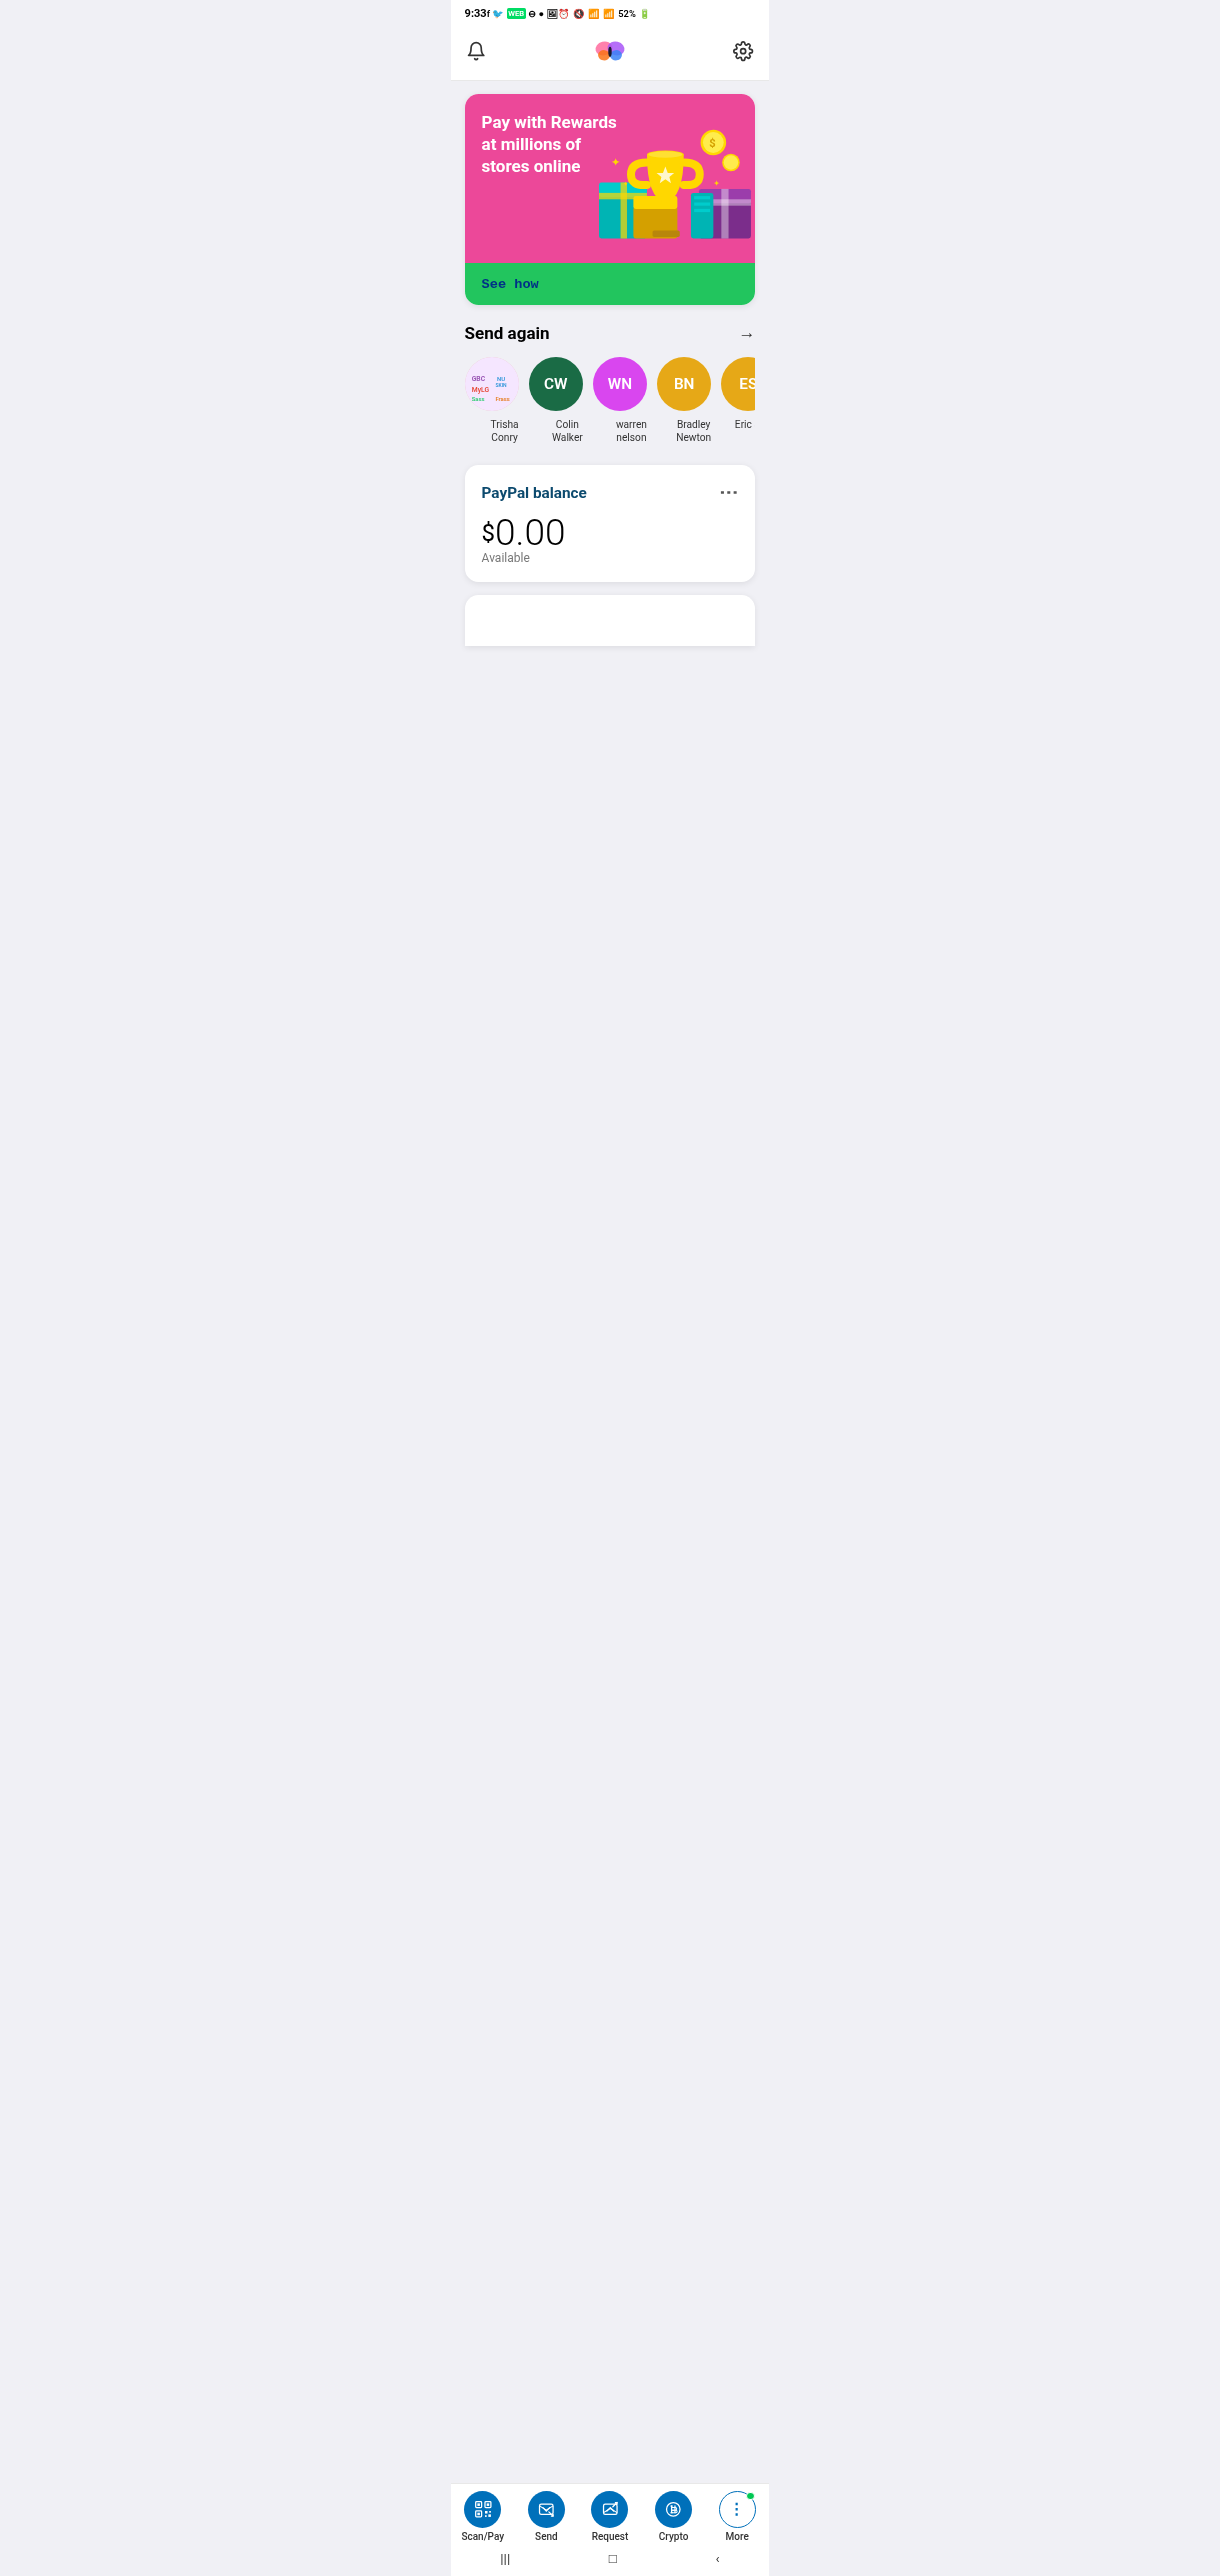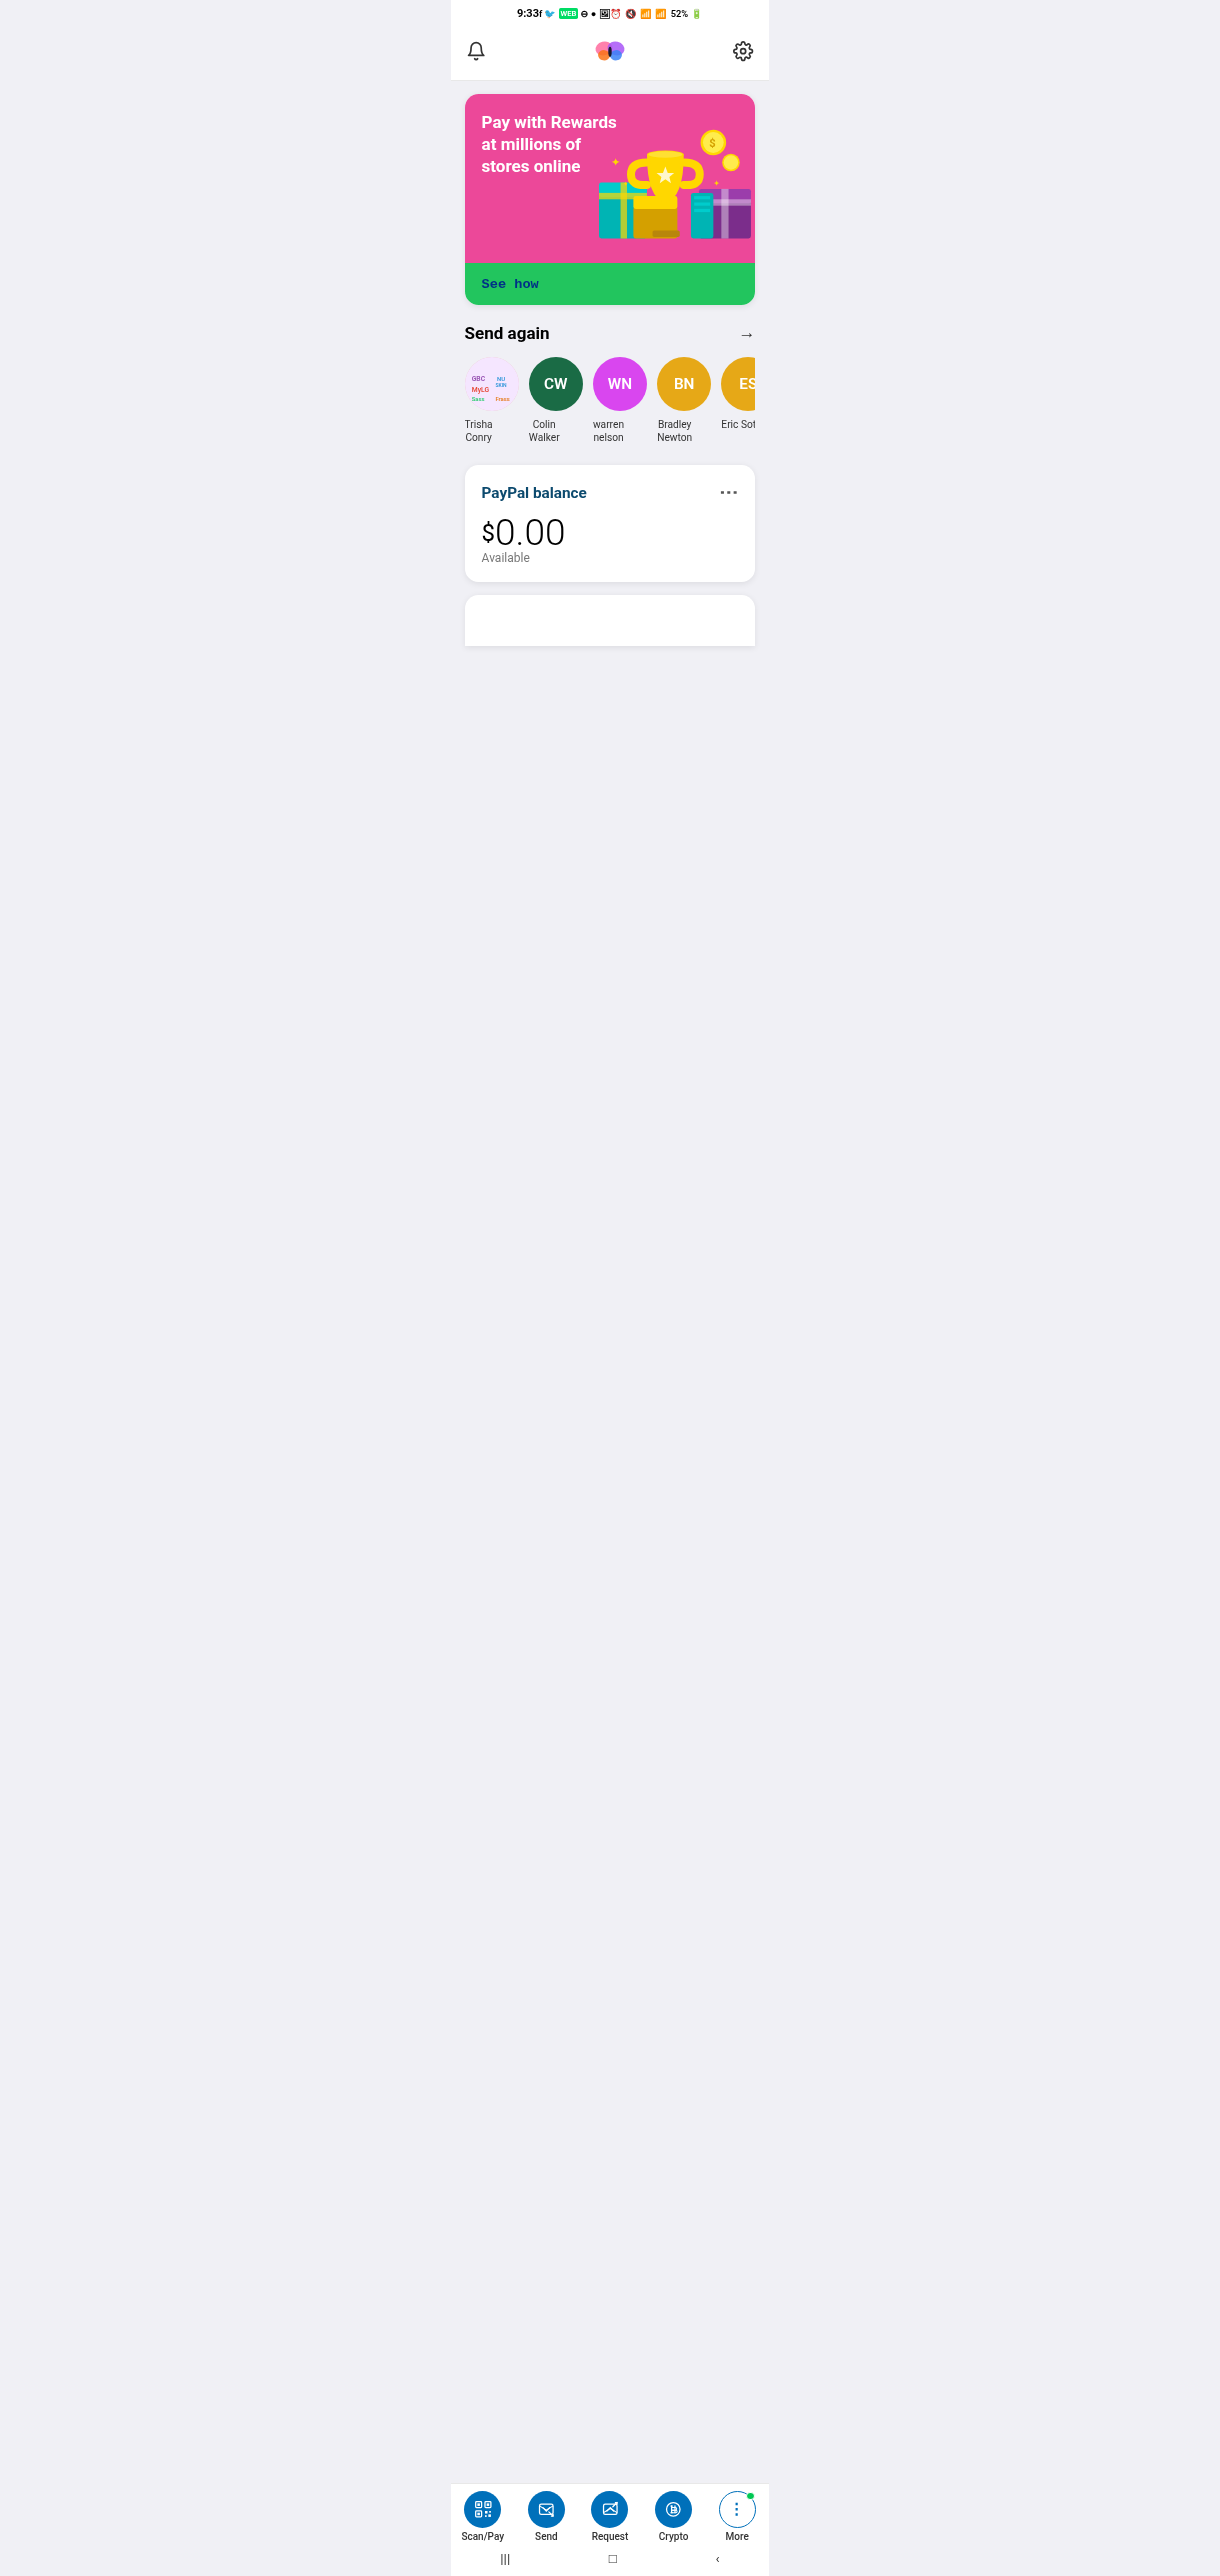--- a/index.html
+++ b/index.html
@@ -13,21 +13,21 @@
       position: relative;
       overflow-x: hidden;
     }
 
     
     .status-bar {
       background: #fff;
       padding: 6.8px 13.6px;
       display: flex;
       align-items: center;
-      justify-content: center;
+      justify-content: flex-start;
       font-size: 10.2px;
       font-weight: 600;
     }
     .status-time { font-size: 11px; font-weight: 700; }
     .status-icons { display: flex; align-items: center; gap: 2.5px; font-size: 9.3px; }
     .status-right { display: flex; align-items: center; gap: 3.4px; font-size: 9.3px; }
 
     
     .header {
       background: #fff;
@@ -123,21 +123,21 @@
     .contacts-row {
       display: flex;
       gap: 10.2px;
       overflow-x: auto;
       padding-bottom: 3.4px;
     }
     .contacts-row::-webkit-scrollbar { display: none; }
     .contact-item {
       display: flex;
       flex-direction: column;
-      align-items: flex-start;
+      align-items: flex-end;
       gap: 6.8px;
       min-width: 54px;
       cursor: pointer;
     }
     .contact-avatar {
       width: 54px;
       height: 54px;
       border-radius: 50%;
       display: flex;
       align-items: center;

